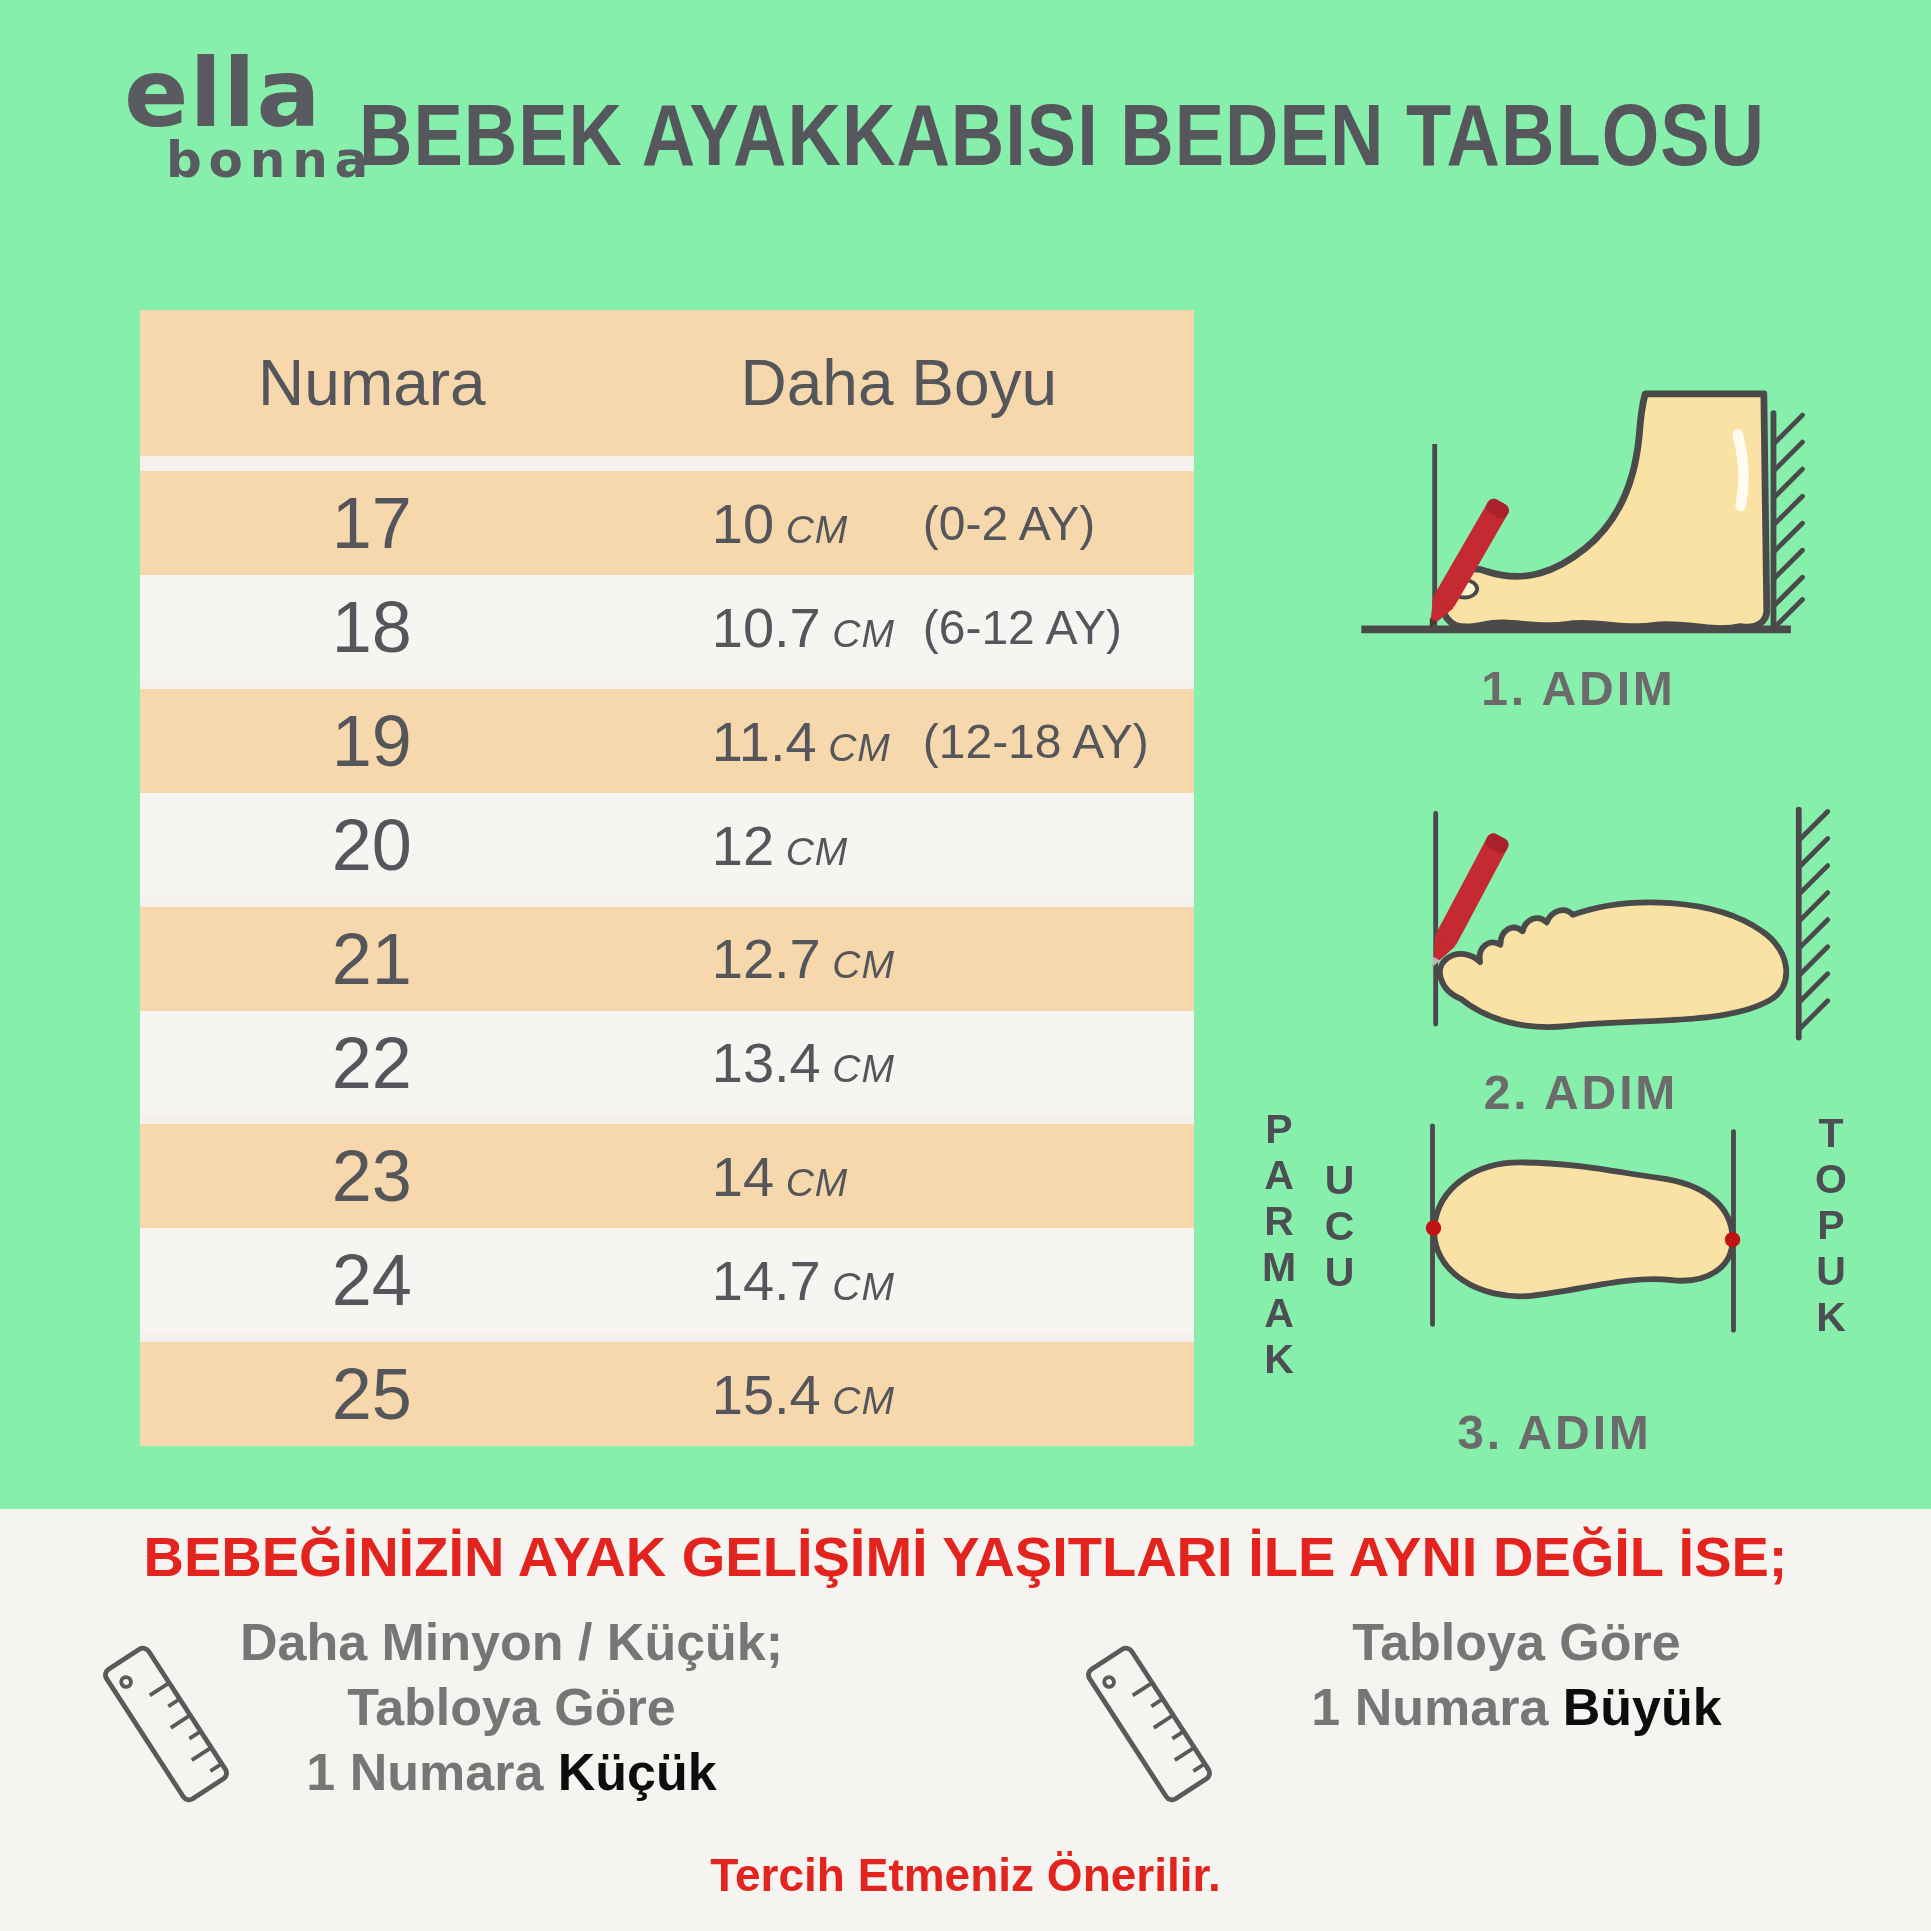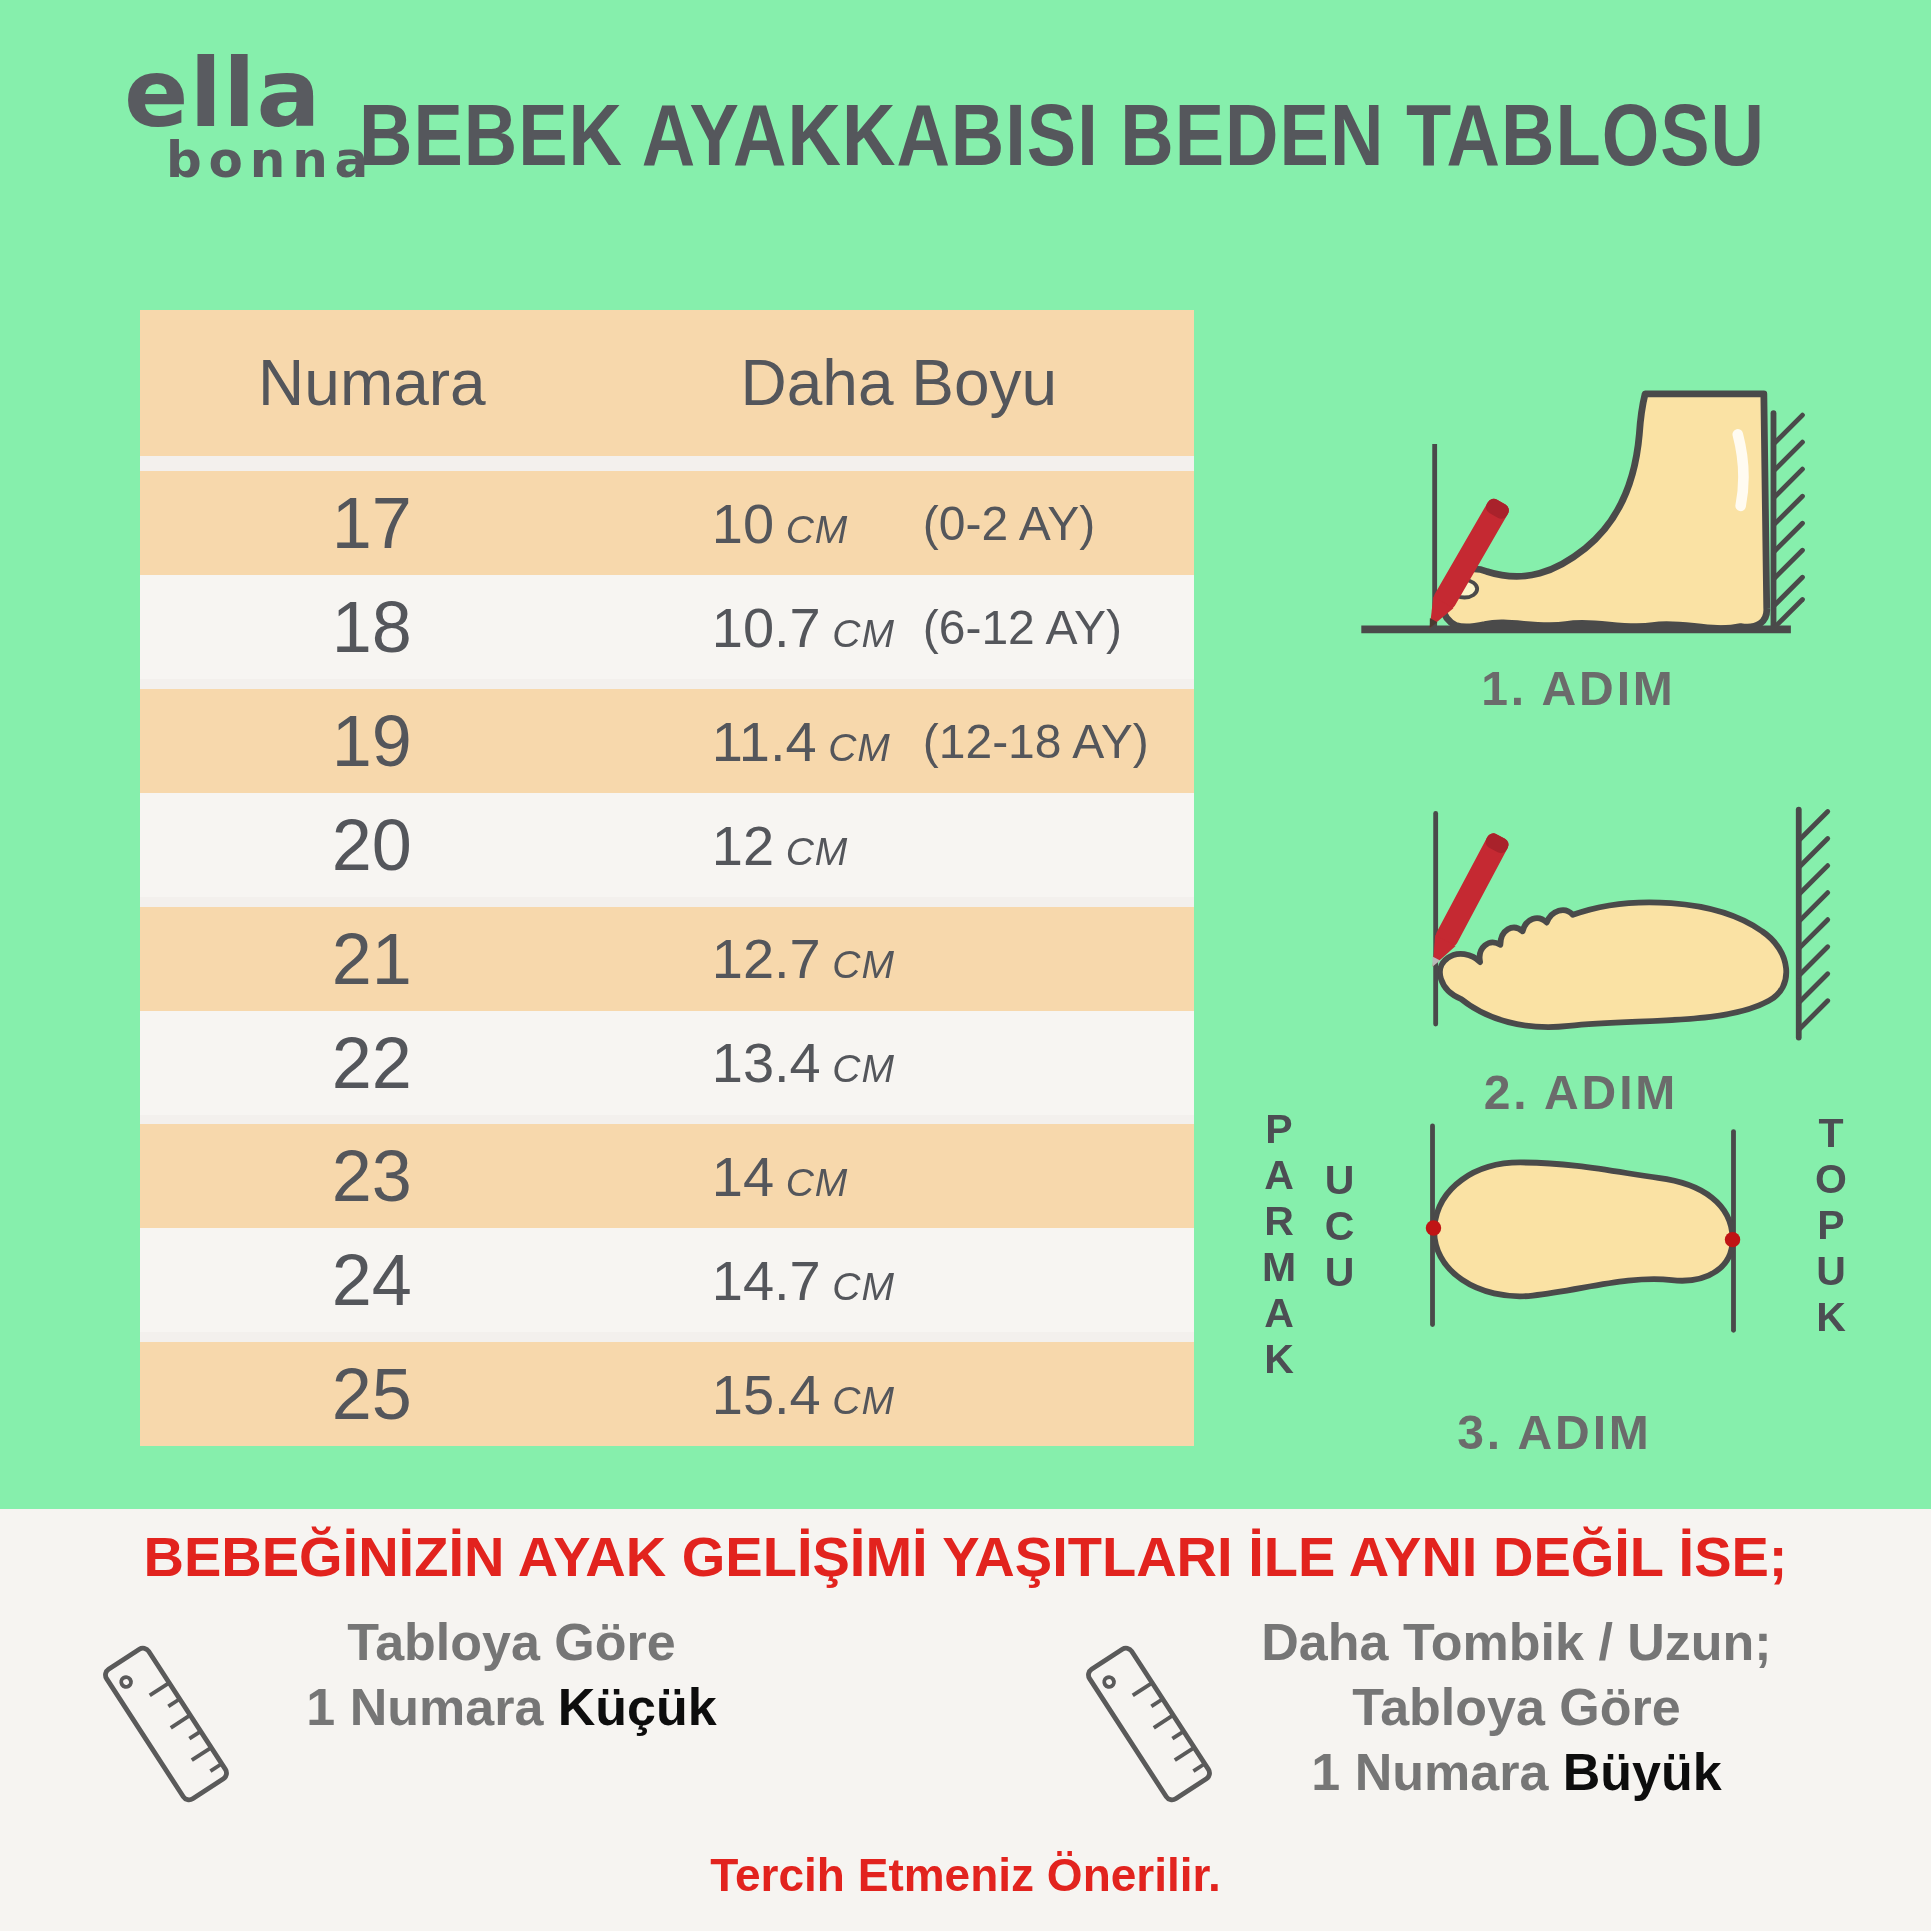--- a/index.html
+++ b/index.html
@@ -244,37 +244,37 @@
     <g stroke="#5A5A5A" stroke-width="4">
       <line x1="58" y1="52" x2="34" y2="52"></line>
       <line x1="58" y1="72" x2="44" y2="72"></line>
       <line x1="58" y1="92" x2="34" y2="92"></line>
       <line x1="58" y1="112" x2="44" y2="112"></line>
       <line x1="58" y1="132" x2="34" y2="132"></line>
       <line x1="58" y1="152" x2="44" y2="152"></line>
     </g>
   </svg>
   <div class="advice-col left">
+    <div class="advice-line">Daha Minyon / Küçük;</div>
     <div class="advice-line">Tabloya Göre</div>
     <div class="advice-line"><span>1 Numara </span><span class="advice-bold">Küçük</span></div>
   </div>
 
   <svg class="ruler right" width="62" height="166" viewBox="0 0 64 172">
     <rect x="6" y="6" width="52" height="160" rx="7" fill="none" stroke="#5A5A5A" stroke-width="5"></rect>
     <circle cx="21" cy="27" r="5" fill="none" stroke="#5A5A5A" stroke-width="4"></circle>
     <g stroke="#5A5A5A" stroke-width="4">
       <line x1="58" y1="52" x2="34" y2="52"></line>
       <line x1="58" y1="72" x2="44" y2="72"></line>
       <line x1="58" y1="92" x2="34" y2="92"></line>
       <line x1="58" y1="112" x2="44" y2="112"></line>
       <line x1="58" y1="132" x2="34" y2="132"></line>
       <line x1="58" y1="152" x2="44" y2="152"></line>
     </g>
   </svg>
   <div class="advice-col right">
-    <div class="advice-line">Daha Tombik / Uzun;</div>
     <div class="advice-line">Tabloya Göre</div>
     <div class="advice-line"><span>1 Numara </span><span class="advice-bold">Büyük</span></div>
   </div>
 
   <div class="advice-footer">Tercih Etmeniz Önerilir.</div>
 </div>
 
 
 </body></html>

